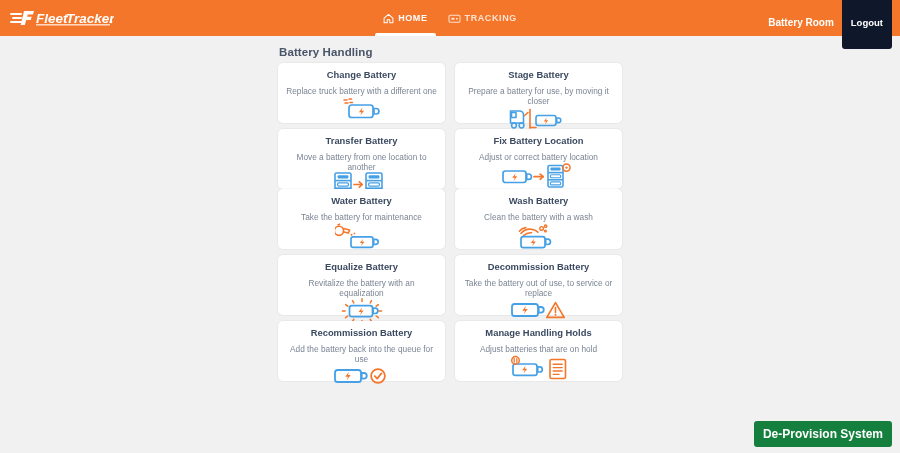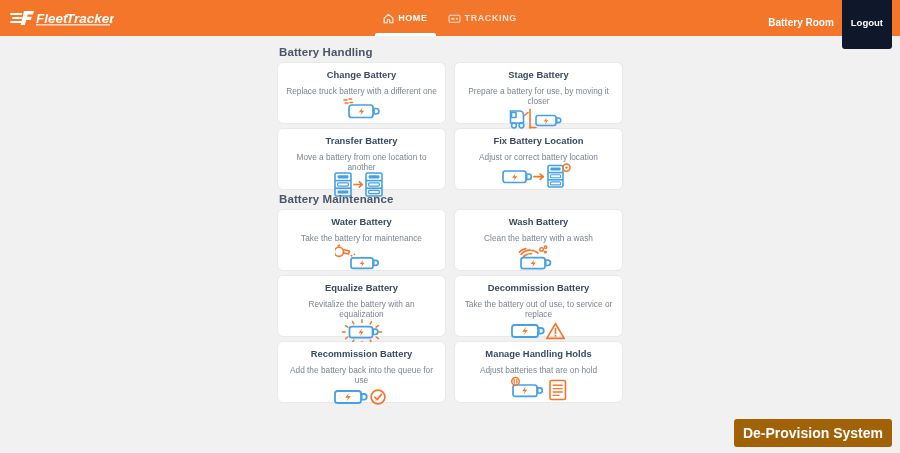--- a/index.html
+++ b/index.html
@@ -144,25 +144,25 @@
     height: 26px;
   }
   .card-icon svg { display: block; }
 
   .deprov-wrap {
     position: absolute;
     right: 8px;
     bottom: 6px;
   }
   .deprov-btn {
-    background: #a16207;
+    background: #15803d;
     color: #ffffff;
     border: none;
     border-radius: 3px;
-    font-size: 14px;
+    font-size: 12px;
     font-weight: bold;
     padding: 6px 9px;
     cursor: pointer;
     font-family: "Liberation Sans", sans-serif;
   }
 </style>
 </head>
 <body>
 
 <div class="topbar">
@@ -305,21 +305,20 @@
             <rect x="49.4" y="4.6" width="10.2" height="3" rx="1" fill="#45a0e6"></rect>
             <rect x="49.4" y="11.8" width="10.2" height="3" rx="1" fill="none" stroke="#45a0e6" stroke-width="1.1"></rect>
             <rect x="49.4" y="18.9" width="10.2" height="3" rx="1" fill="none" stroke="#45a0e6" stroke-width="1.1"></rect>
             <circle cx="65.5" cy="4.6" r="3.6" fill="none" stroke="#f4762a" stroke-width="1.5"></circle>
             <circle cx="65.5" cy="4.6" r="1.2" fill="#f4762a"></circle>
           </svg>
         </div>
       </div>
     </div>
 
-    <h2 class="section-title">Battery Maintenance</h2>
 
     <div class="grid">
 
       <div class="card">
         <div class="card-title">Water Battery</div>
         <div class="card-desc">Take the battery for maintenance</div>
         <div class="card-icon">
           <svg width="54" height="26" viewBox="0 0 54 26">
             <g fill="none" stroke="#f4762a" stroke-width="1.6" stroke-linejoin="round">
               <path d="M4 3.2 a4.6 4.6 0 1 0 4.6 4.6 a4.6 4.6 0 0 0 -4.6 -4.6 z"></path>

